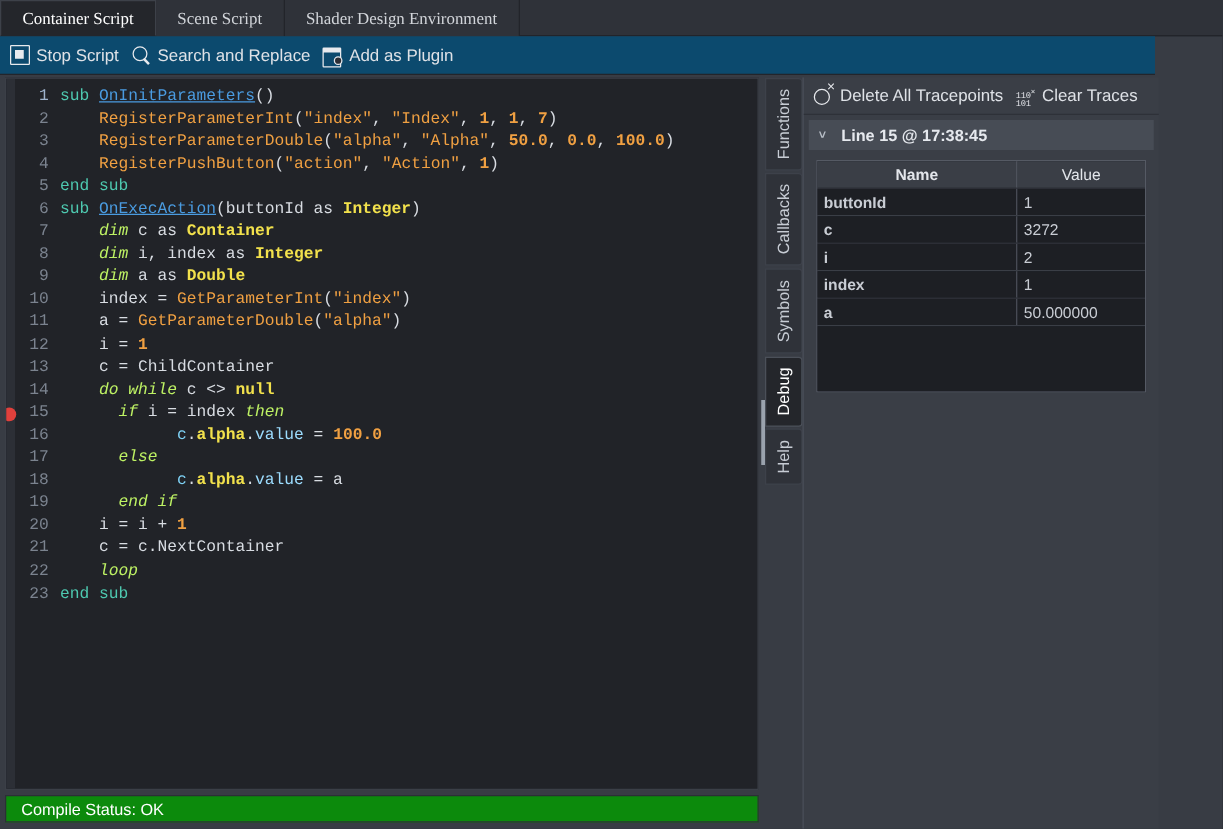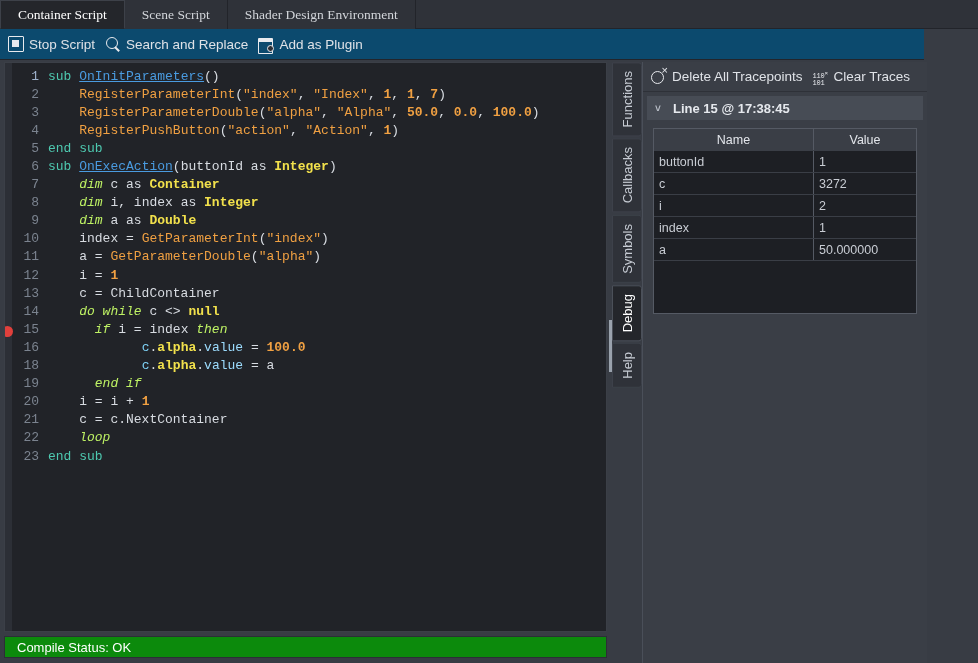--- a/index.html
+++ b/index.html
@@ -201,21 +201,21 @@
   .tr:last-child { border-bottom: none; }
   .th {
     background: #3a3e46; color: #e3e6eb; font-size: 12.5px;
     display: flex; align-items: center; justify-content: center;
   }
   .td {
     color: #c9cdd4; font-size: 12.5px;
     display: flex; align-items: center;
     padding-left: 5px; background: #1d1f24;
   }
-  .col-name { width: 160px; flex: 0 0 160px; border-right: 1px solid #555a64; }
+  .col-name { width: 160px; flex: 0 0 160px; border-right: 1px solid #555a64; font-weight: bold; }
   .col-val  { flex: 1 1 auto; }
   #trace-empty { height: 52px; background: #1d1f24; }
 </style>
 </head>
 <body>
 
 <div id="tabstrip">
   <div class="doc-tab active">
     <span>Container Script</span>
   </div>
@@ -255,20 +255,21 @@
       <div class="code-line"><span class="ln">7</span><span class="src"><span class="k-plain">    </span><span class="k-ctl">dim</span><span class="k-plain"> c as </span><span class="k-type">Container</span></span></div>
       <div class="code-line"><span class="ln">8</span><span class="src"><span class="k-plain">    </span><span class="k-ctl">dim</span><span class="k-plain"> i, index as </span><span class="k-type">Integer</span></span></div>
       <div class="code-line"><span class="ln">9</span><span class="src"><span class="k-plain">    </span><span class="k-ctl">dim</span><span class="k-plain"> a as </span><span class="k-type">Double</span></span></div>
       <div class="code-line"><span class="ln">10</span><span class="src"><span class="k-plain">    index = </span><span class="k-call">GetParameterInt</span><span class="k-plain">(</span><span class="k-str">"index"</span><span class="k-plain">)</span></span></div>
       <div class="code-line"><span class="ln">11</span><span class="src"><span class="k-plain">    a = </span><span class="k-call">GetParameterDouble</span><span class="k-plain">(</span><span class="k-str">"alpha"</span><span class="k-plain">)</span></span></div>
       <div class="code-line"><span class="ln">12</span><span class="src"><span class="k-plain">    i = </span><span class="k-num">1</span></span></div>
       <div class="code-line"><span class="ln">13</span><span class="src"><span class="k-plain">    c = ChildContainer</span></span></div>
       <div class="code-line"><span class="ln">14</span><span class="src"><span class="k-plain">    </span><span class="k-ctl">do while</span><span class="k-plain"> c &lt;&gt; </span><span class="k-type">null</span></span></div>
       <div class="code-line"><span class="ln">15<span class="bp"></span></span><span class="src"><span class="k-plain">      </span><span class="k-ctl">if</span><span class="k-plain"> i = index </span><span class="k-ctl">then</span></span></div>
       <div class="code-line"><span class="ln">16</span><span class="src"><span class="k-plain">            </span><span class="k-var">c</span><span class="k-plain">.</span><span class="k-prop">alpha</span><span class="k-plain">.</span><span class="k-mem">value</span><span class="k-plain"> = </span><span class="k-num">100.0</span></span></div>
+      <div class="code-line"><span class="ln">17</span><span class="src"><span class="k-plain">      </span><span class="k-ctl">else</span></span></div>
       <div class="code-line"><span class="ln">18</span><span class="src"><span class="k-plain">            </span><span class="k-var">c</span><span class="k-plain">.</span><span class="k-prop">alpha</span><span class="k-plain">.</span><span class="k-mem">value</span><span class="k-plain"> = a</span></span></div>
       <div class="code-line"><span class="ln">19</span><span class="src"><span class="k-plain">      </span><span class="k-ctl">end if</span></span></div>
       <div class="code-line"><span class="ln">20</span><span class="src"><span class="k-plain">    i = i + </span><span class="k-num">1</span></span></div>
       <div class="code-line"><span class="ln">21</span><span class="src"><span class="k-plain">    c = c.NextContainer</span></span></div>
       <div class="code-line"><span class="ln">22</span><span class="src"><span class="k-plain">    </span><span class="k-ctl">loop</span></span></div>
       <div class="code-line"><span class="ln">23</span><span class="src"><span class="k-sub">end sub</span></span></div>
     </div>
 </div>
 
 <div id="status-bar" style="background: rgb(12, 138, 12); padding-left: 12px;">

